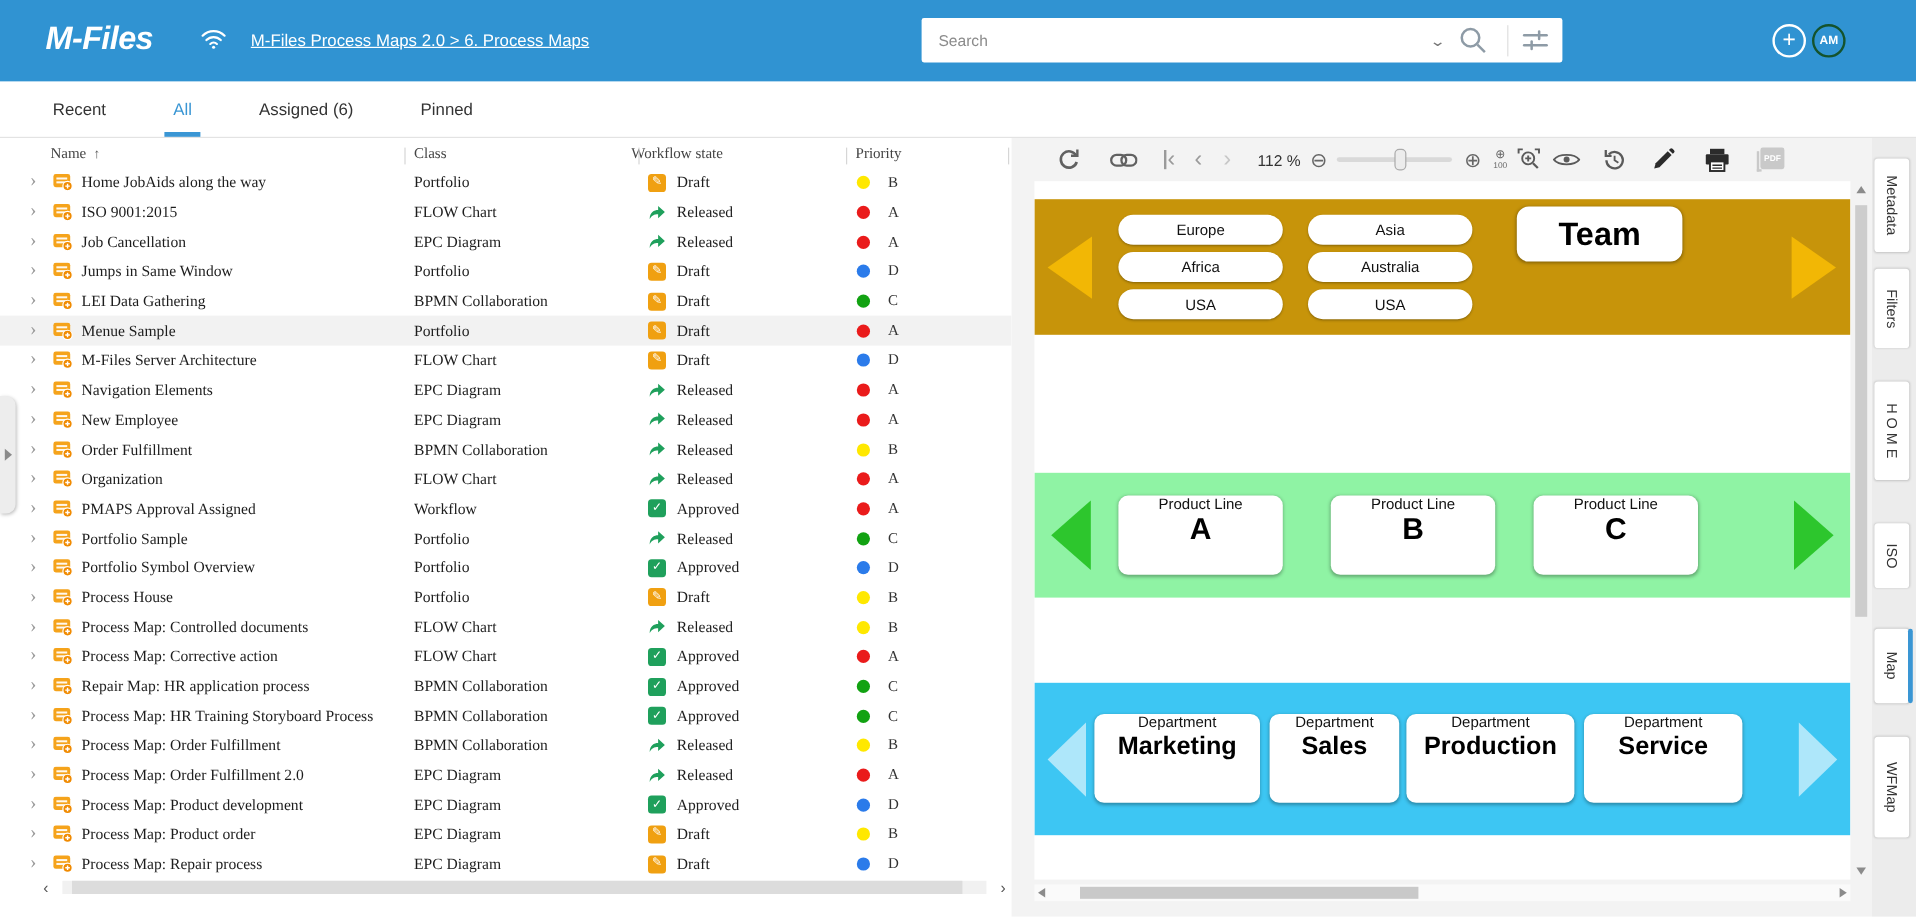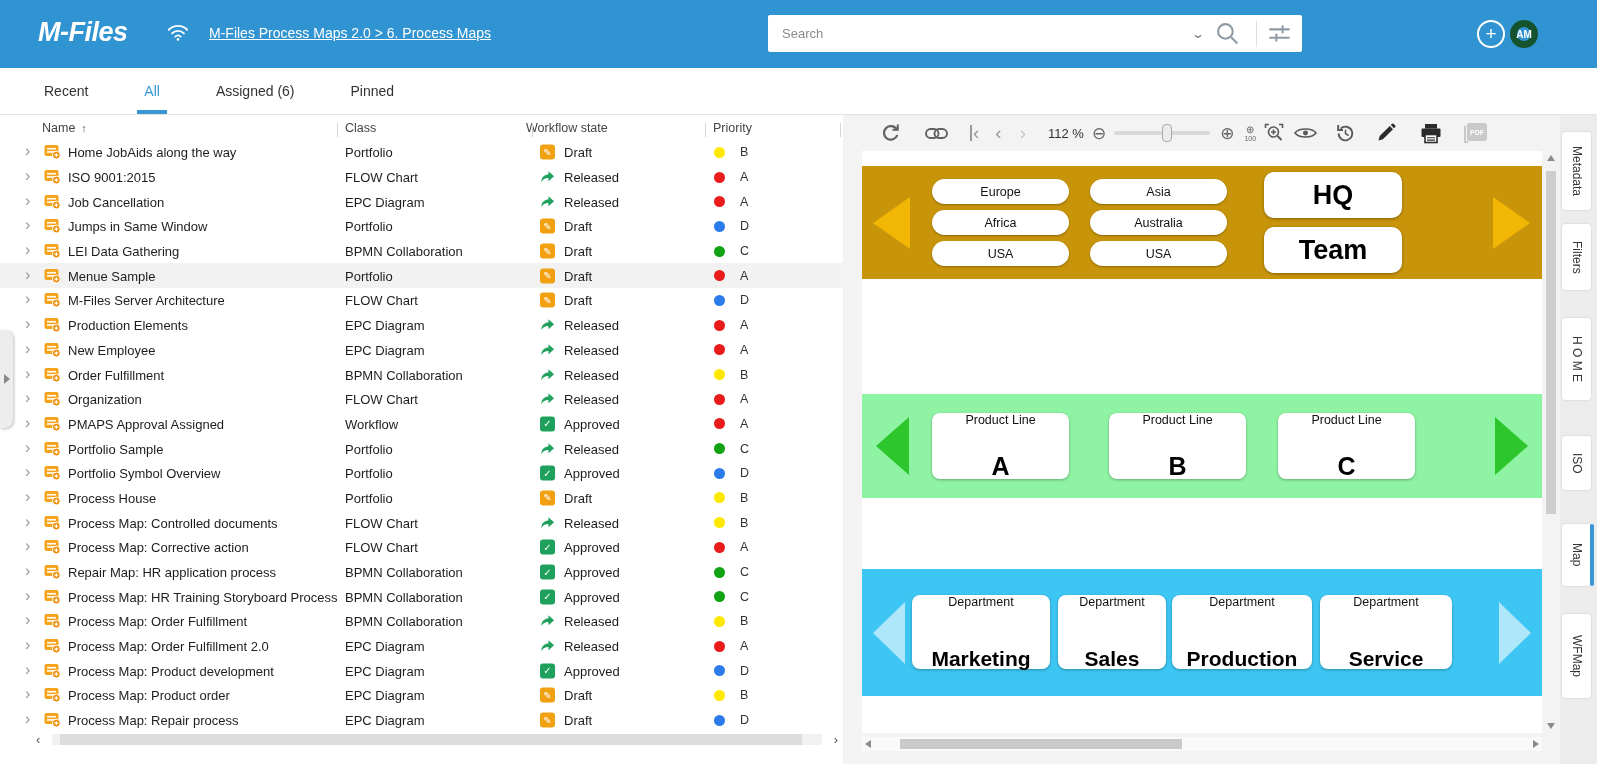--- a/index.html
+++ b/index.html
@@ -18,35 +18,35 @@
   .search-input{flex:1;border:none;outline:none;font-size:13px;padding-left:14px;color:#333;
                 background:transparent;font-family:inherit;}
   .search-input::placeholder{color:#8b8b8b;}
   .search-chevron{color:#777;font-size:12px;margin-right:12px;transform:scaleX(1.4);}
   .search-mag{margin-right:6px;display:flex;}
   .search-divider{width:1px;height:26px;background:#dfdfdf;margin:0 10px;}
   .search-filter{margin-right:10px;display:flex;}
   .plus-btn{position:absolute;left:1477px;top:20px;width:28px;height:28px;border:2px solid #fff;
             border-radius:50%;color:#fff;display:flex;align-items:center;justify-content:center;
             font-size:19px;font-weight:400;line-height:1;padding-bottom:2px;}
-  .avatar{position:absolute;left:1510px;top:20px;width:28px;height:28px;border:7px solid #14532d;
+  .avatar{position:absolute;left:1510px;top:20px;width:28px;height:28px;border:2px solid #14532d;
           border-radius:50%;color:#fff;display:flex;align-items:center;justify-content:center;
           font-size:10px;font-weight:bold;}
 
   
   .tabbar{position:absolute;top:68px;left:0;width:1597px;height:47px;background:#fff;
           border-bottom:1px solid #e3e3e3;display:flex;align-items:stretch;padding-left:16px;}
   .tab{position:relative;display:flex;align-items:center;padding:0 28px;font-size:14px;
        color:#333;cursor:pointer;}
   .tab.active{color:#3A96D4;}
   .tab.active::after{content:"";position:absolute;bottom:0;left:50%;transform:translateX(-50%);
        width:30px;height:4px;background:#3A96D4;}
 
   
-  .listpanel{position:absolute;top:115px;left:0;width:843px;height:649px;background:#fff;}
+  .listpanel{position:absolute;top:115px;left:0;width:843px;height:649px;background:#fff;font-family:Liberation Serif, serif;}
   .list-header{position:absolute;top:3px;left:0;width:843px;height:22px;font-size:12.5px;color:#444;}
   .list-header .hc{position:absolute;top:3px;white-space:nowrap;}
   .hc-name{left:42px}.hc-class{left:345px}.hc-state{left:526px}.hc-prio{left:713px}
   .sortarrow{font-size:11px;color:#555;margin-left:6px;}
   .colsep{position:absolute;top:5px;width:1px;height:14px;background:#d6d6d6;}
   .cs1{left:337px}.cs2{left:532px}.cs3{left:705px}.cs4{left:840px}
 
   .rows{position:absolute;top:25px;left:0;width:843px;height:594px;overflow:hidden;}
   .row{position:relative;height:24.7px;cursor:default;}
   .row.selected{background:#f2f2f2;}
@@ -146,21 +146,21 @@
   .pillcol{position:absolute;top:13px;width:137px;display:flex;flex-direction:column;gap:6px;}
   .pillcol.col1{left:70px;}
   .pillcol.col2{left:228px;}
   .pill{height:25px;background:#fff;border-radius:13px;display:flex;align-items:center;
         justify-content:center;font-size:12.5px;color:#111;box-shadow:0 1px 2px rgba(0,0,0,.3);}
   .bigcol{position:absolute;left:402px;top:6px;width:138px;display:flex;flex-direction:column;gap:9px;}
   .bigbox{height:46px;background:#fff;border-radius:10px;display:flex;align-items:center;
           justify-content:center;font-size:27px;font-weight:bold;color:#000;
           box-shadow:0 1px 3px rgba(0,0,0,.35);}
   .card{position:absolute;background:#fff;border-radius:8px;display:flex;flex-direction:column;
-        align-items:center;justify-content:space-between;box-shadow:0 1px 3px rgba(0,0,0,.3);gap:2px;}
+        align-items:center;justify-content:flex-start;box-shadow:0 1px 3px rgba(0,0,0,.3);gap:2px;}
   .card .clabel{font-size:12.5px;color:#111;}
   .card .cvalue{font-weight:bold;color:#000;line-height:1;}
   .band-products .card{top:19px;height:66px;width:137px;}
   .band-products .cvalue{font-size:25px;}
   .band-departments .card{top:26px;height:74px;}
   .band-departments .cvalue{font-size:21px;}
 
   
   .sidetabs{position:absolute;left:1560px;top:115px;width:37px;height:649px;background:#ececec;}
   .sidetab{position:absolute;left:2px;width:29px;background:#fff;border-radius:3px;
@@ -400,21 +400,21 @@
         <span class="chev">›</span>
         <span class="dicon">
           <svg width="17" height="15" viewBox="0 0 17 15">
             <rect x="0.5" y="0.5" width="14" height="11" rx="2" fill="#F5A31B"></rect>
             <rect x="3" y="3.4" width="9" height="1.7" fill="#fff" opacity="0.92"></rect>
             <rect x="3" y="6.6" width="9" height="1.7" fill="#fff" opacity="0.92"></rect>
             <circle cx="12.3" cy="10.6" r="3.9" fill="#F08A00" stroke="#fff" stroke-width="1"></circle>
             <path d="M12.3 8.7 v3.8 M10.4 10.6 h3.8" stroke="#fff" stroke-width="1.2"></path>
           </svg>
         </span>
-        <span class="cell c-name">Production Elements</span>
+        <span class="cell c-name">Navigation Elements</span>
         <span class="cell c-class">EPC Diagram</span>
         <span class="cell c-state">
           <span class="sticon released">
             <svg width="15" height="15" viewBox="0 0 16 16">
               <path d="M1.5 13.5 C1.5 7.5 5.5 5.4 9 5.4 L9 1.8 L15 7.2 L9 12.6 L9 9 C5.5 9 3 10.2 1.5 13.5 Z" fill="#1FA05C"></path>
             </svg>
           </span>
           <span>Released</span>
         </span>
         <span class="cell c-prio">
@@ -900,21 +900,20 @@
           <div class="pill">Europe</div>
           <div class="pill">Africa</div>
           <div class="pill">USA</div>
         </div>
       <div class="pillcol col2">
           <div class="pill">Asia</div>
           <div class="pill">Australia</div>
           <div class="pill">USA</div>
         </div>
       <div class="bigcol">
-          <div class="bigbox">HQ</div>
           <div class="bigbox">Team</div>
         </div>
       <div class="tri tri-r" style="border-right-color: rgb(242, 183, 5); border-left-color: rgb(242, 183, 5);"></div>
     </div>
 
     <div class="band band-products" style="background: rgb(143, 243, 164);">
       <div class="tri tri-l" style="border-right-color: rgb(45, 198, 45); border-left-color: rgb(45, 198, 45);"></div>
       <div class="tri tri-r" style="border-right-color: rgb(45, 198, 45); border-left-color: rgb(45, 198, 45);"></div>
     <div class="card" style="left: 70px; width: 137px;">
           <span class="clabel">Product Line</span>

